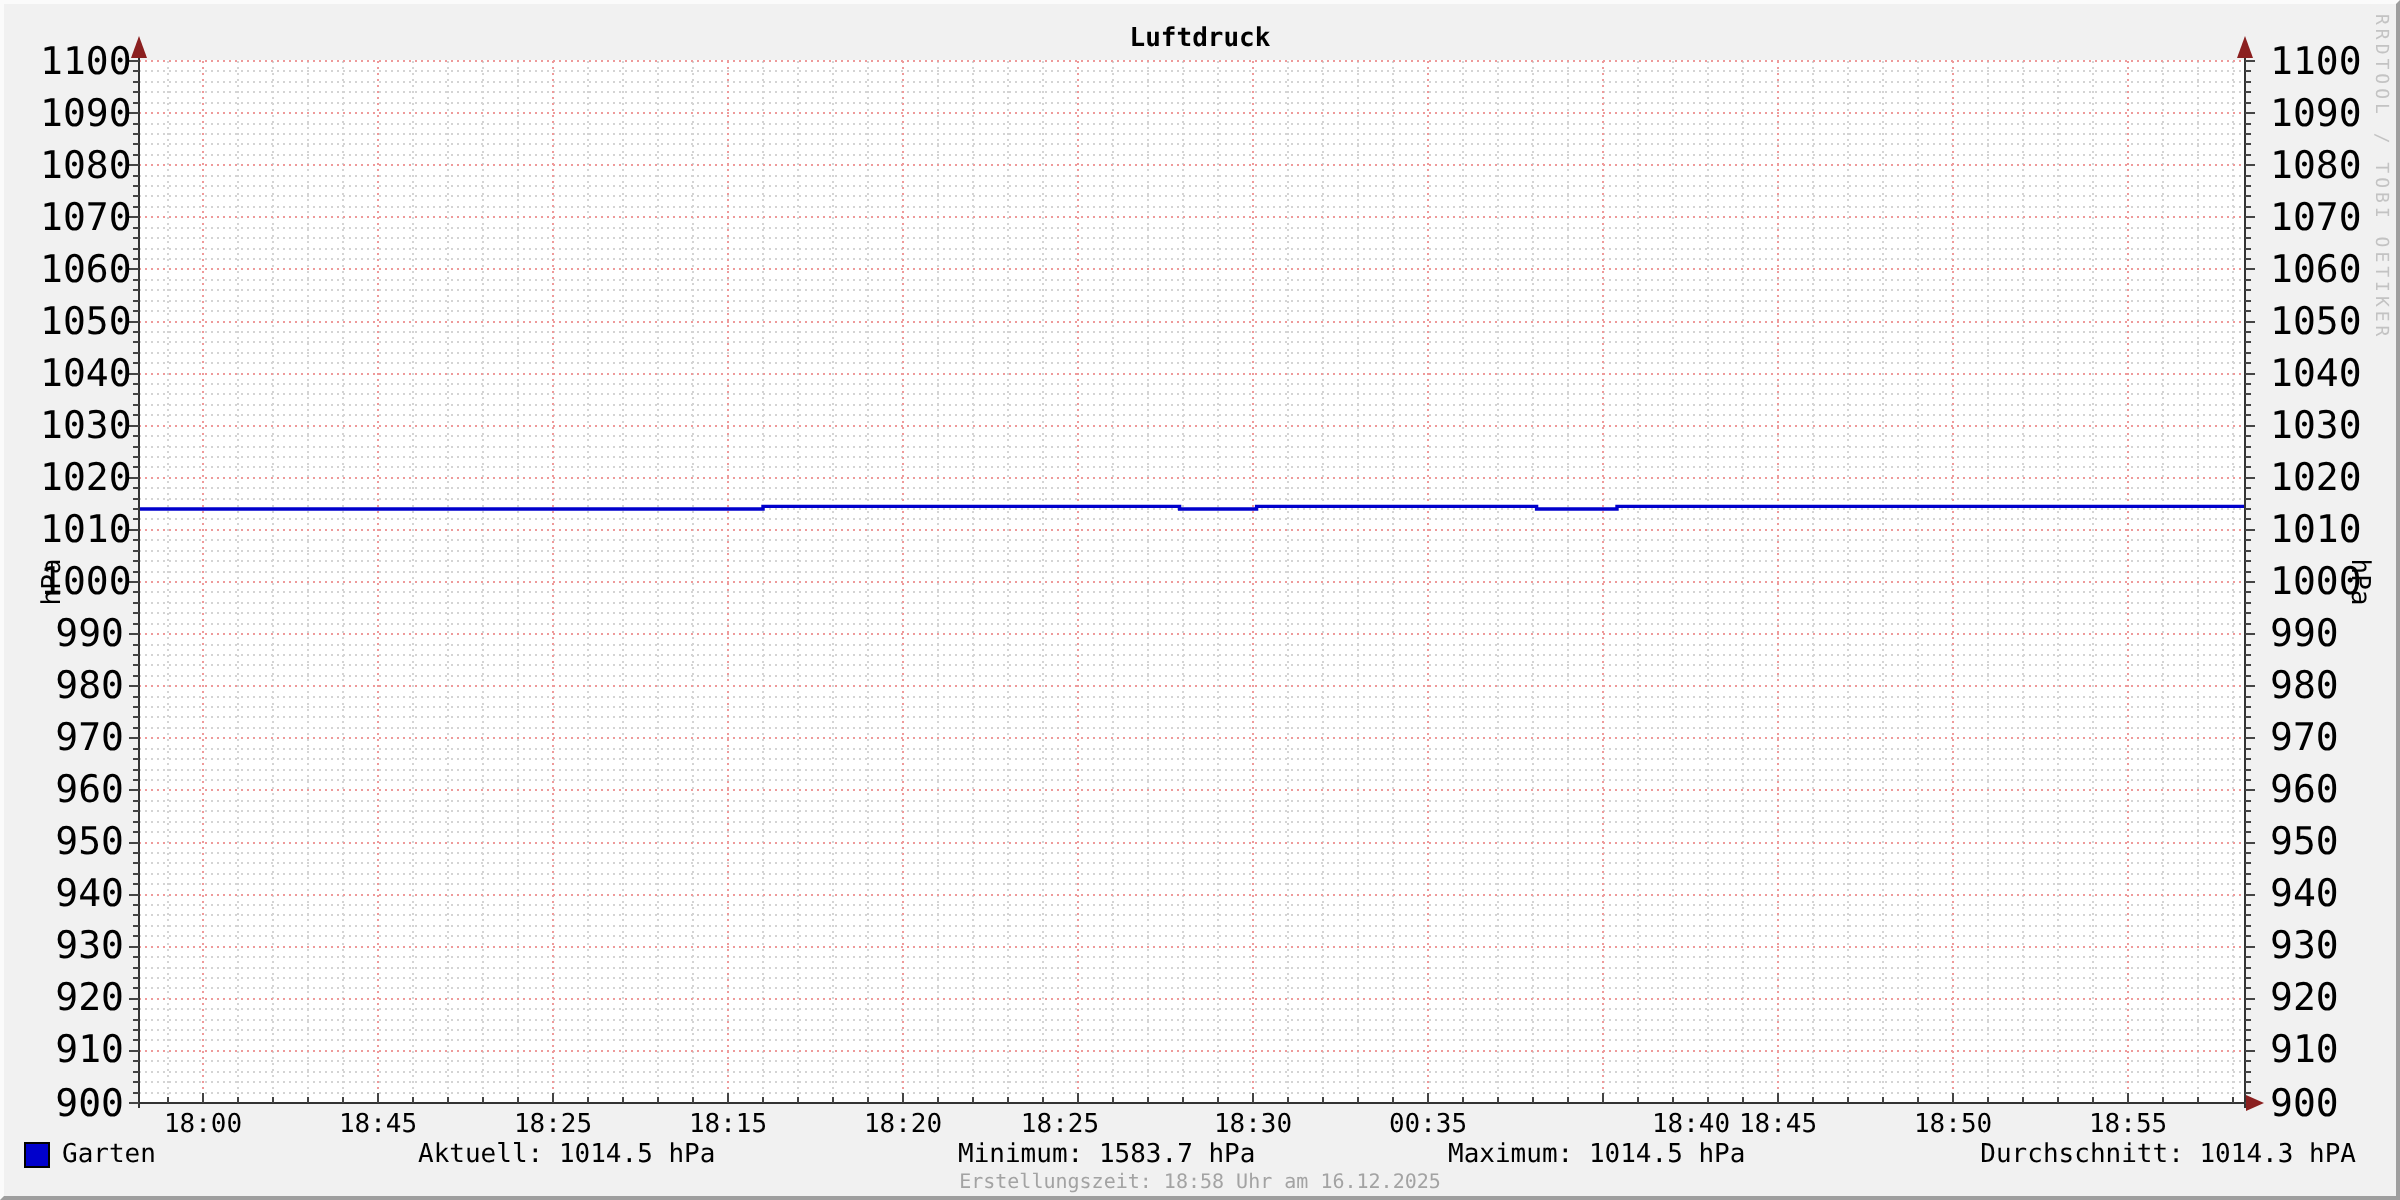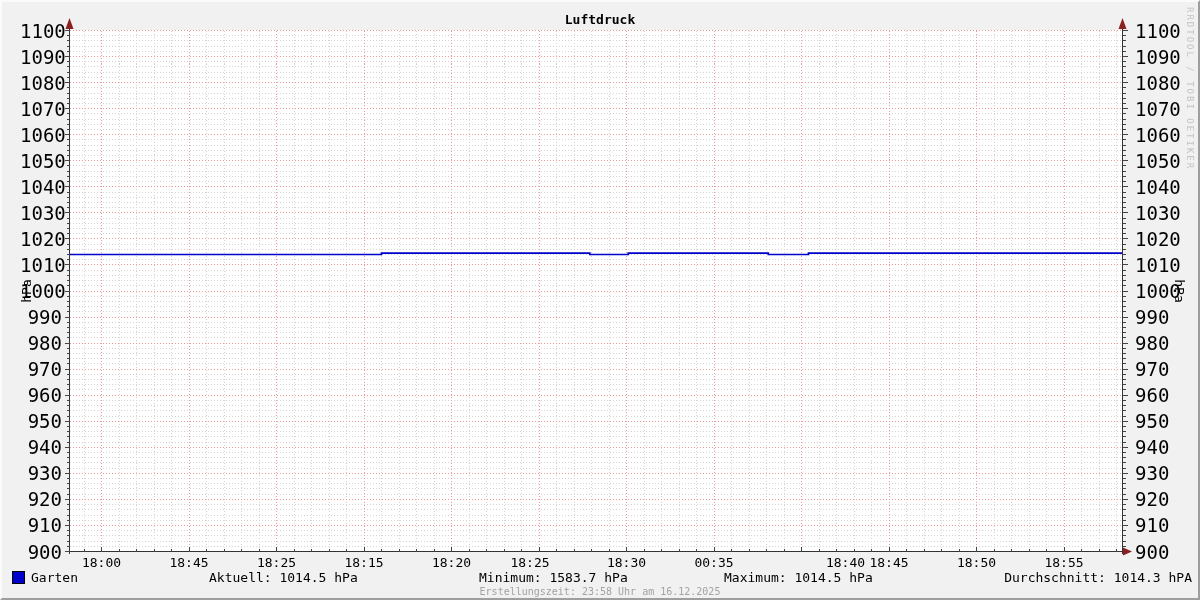--- a/index.html
+++ b/index.html
@@ -46,21 +46,21 @@
   .legend-row{position:absolute;left:0;top:568px;width:1200px;height:14px;font-size:13px;color:#000;}
   .swatch{
     position:absolute;left:10px;top:1px;width:11px;height:11px;
     border:1px solid #000;background:#0000cc;
   }
   .series-label{position:absolute;left:29px;top:0;}
   .stat{position:absolute;top:0;white-space:pre;}
   .stat-0{left:207px;text-align:right;}
   .stat-1{left:477px;}
   .stat-2{left:722px;}
-  .stat-3{right:10px;margin-left:44px;}
+  .stat-3{right:24px;margin-left:44px;}
   .creation-line{
     position:absolute;left:0;right:0;top:584px;text-align:center;
     font-size:10px;color:#a3a3a3;
   }
 </style>
 </head>
 <body>
 
 <div class="graph">
 
@@ -565,15 +565,15 @@
 
   <div class="legend-row">
     <span class="swatch" style="background: rgb(0, 0, 204);"></span>
     <span class="series-label">Garten</span>
     <span class="stat stat-0">Aktuell: 1014.5 hPa</span>
     <span class="stat stat-1">Minimum: 1583.7 hPa</span>
     <span class="stat stat-2">Maximum: 1014.5 hPa</span>
     <span class="stat stat-3">Durchschnitt: 1014.3 hPA</span>
   </div>
 
-  <div class="creation-line">Erstellungszeit: 23:58 Uhr am 16.12.2025</div>
+  <div class="creation-line">Erstellungszeit: 18:58 Uhr am 16.12.2025</div>
 
 </div>
 
 </body></html>

